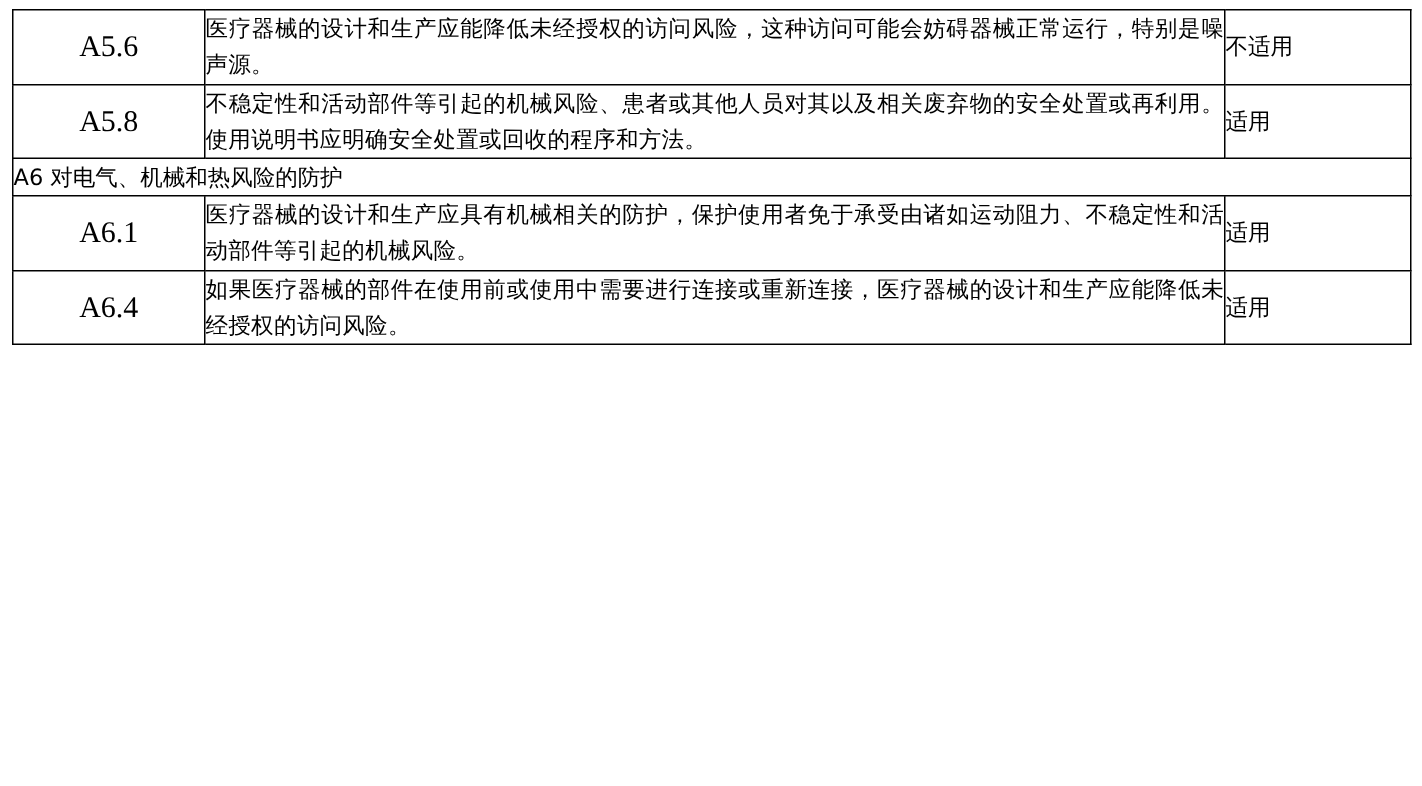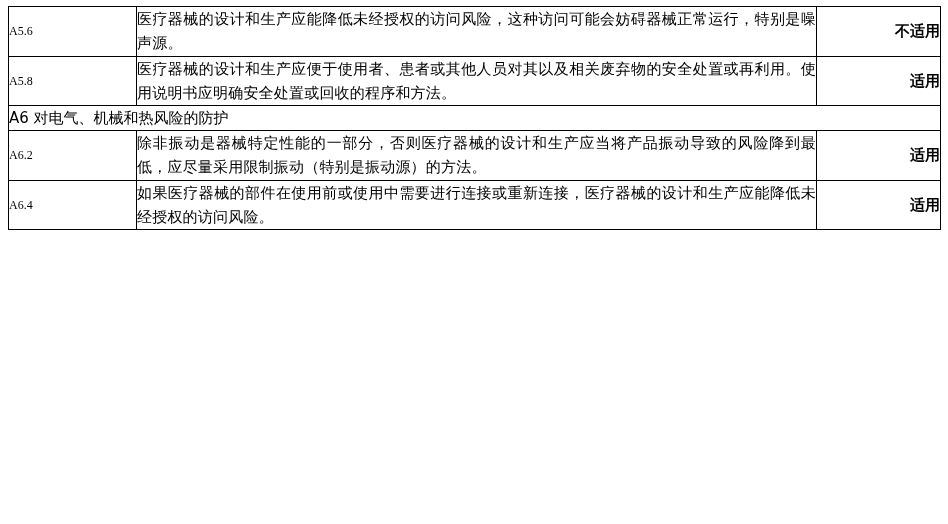--- a/index.html
+++ b/index.html
@@ -29,42 +29,41 @@
   table.req-table td {
     border: 1px solid #000000;
     padding: 0;
     vertical-align: middle;
   }
   col.c-id { width: 128px; }
   col.c-text { width: 680px; }
   col.c-app { width: 124px; }
 
   .cell-id {
-    text-align: left;
-    font-size: 12px;
+    text-align: center;
+    font-size: 20px;
     font-family: "Liberation Serif", "DejaVu Serif", serif;
     padding: 4px 2px;
     line-height: 1.5;
   }
   .cell-text {
     font-size: 15px;
     font-family: "DejaVu Sans", "Liberation Sans", sans-serif;
     line-height: 1.62;
     padding: 7px 10px 7px 12px;
     text-align: justify;
     text-justify: inter-ideograph;
     letter-spacing: 0.2px;
   }
   .cell-app {
-    text-align: right;
+    text-align: left;
     font-size: 15px;
     font-family: "DejaVu Sans", "Liberation Sans", sans-serif;
     padding: 4px 2px;
     line-height: 1.5;
-    font-weight: bold;
   }
   .section-row td {
     padding: 5px 10px 5px 8px;
     font-size: 15px;
     font-family: "DejaVu Sans", "Liberation Sans", sans-serif;
     line-height: 1.6;
     text-align: left;
   }
 </style>
 </head>
@@ -81,34 +80,34 @@
 
       <tr>
         <td class="cell-id">A5.6</td>
         <td class="cell-text">医疗器械的设计和生产应能降低未经授权的访问风险，这种访问可能会妨碍器械正常运行，特别是噪声源。</td>
         <td class="cell-app">不适用</td>
       </tr>
 
 
       <tr>
         <td class="cell-id">A5.8</td>
-        <td class="cell-text">医疗器械的设计和生产应便于使用者、患者或其他人员对其以及相关废弃物的安全处置或再利用。使用说明书应明确安全处置或回收的程序和方法。</td>
+        <td class="cell-text">不稳定性和活动部件等引起的机械风险、患者或其他人员对其以及相关废弃物的安全处置或再利用。使用说明书应明确安全处置或回收的程序和方法。</td>
         <td class="cell-app">适用</td>
       </tr>
 
       <tr class="section-row">
         <td colspan="3">A6  对电气、机械和热风险的防护</td>
       </tr>
 
-
       <tr>
-        <td class="cell-id">A6.2</td>
-        <td class="cell-text">除非振动是器械特定性能的一部分，否则医疗器械的设计和生产应当将产品振动导致的风险降到最低，应尽量采用限制振动（特别是振动源）的方法。</td>
+        <td class="cell-id">A6.1</td>
+        <td class="cell-text">医疗器械的设计和生产应具有机械相关的防护，保护使用者免于承受由诸如运动阻力、不稳定性和活动部件等引起的机械风险。</td>
         <td class="cell-app">适用</td>
       </tr>
+
 
 
       <tr>
         <td class="cell-id">A6.4</td>
         <td class="cell-text">如果医疗器械的部件在使用前或使用中需要进行连接或重新连接，医疗器械的设计和生产应能降低未经授权的访问风险。</td>
         <td class="cell-app">适用</td>
       </tr>
 
 
     </tbody>

